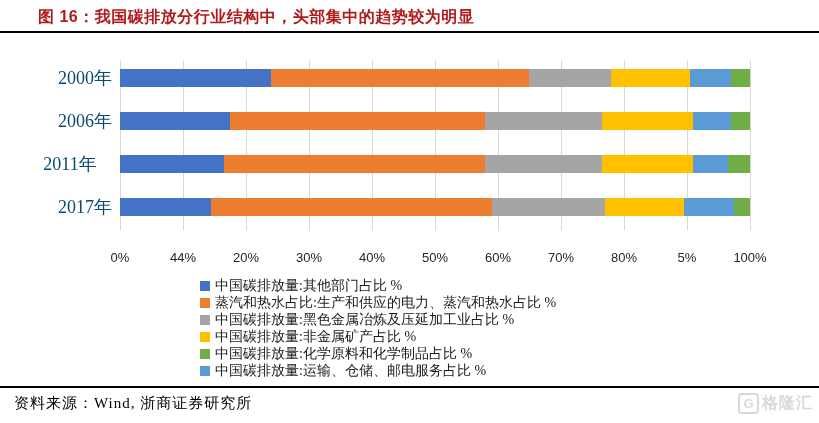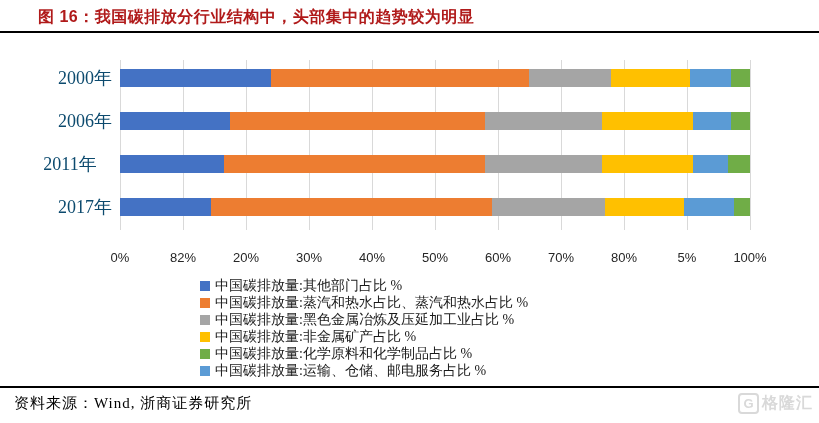--- a/index.html
+++ b/index.html
@@ -52,21 +52,21 @@
 <div class="page">
 
   <div class="title">图  16：我国碳排放分行业结构中，头部集中的趋势较为明显</div>
   <div class="rule-top"></div>
 
   <div class="chart">
     <div class="plot" id="plot">
         <div class="gridline" style="left: 0px;"></div>
         <div class="x-tick" style="left: -26px;">0%</div>
         <div class="gridline" style="left: 63px;"></div>
-        <div class="x-tick" style="left: 37px;">82%</div>
+        <div class="x-tick" style="left: 37px;">44%</div>
         <div class="gridline" style="left: 126px;"></div>
         <div class="x-tick" style="left: 100px;">20%</div>
         <div class="gridline" style="left: 189px;"></div>
         <div class="x-tick" style="left: 163px;">30%</div>
         <div class="gridline" style="left: 252px;"></div>
         <div class="x-tick" style="left: 226px; text-align: center;">40%</div>
         <div class="gridline" style="left: 315px;"></div>
         <div class="x-tick" style="left: 289px;">50%</div>
         <div class="gridline" style="left: 378px;"></div>
         <div class="x-tick" style="left: 352px;">60%</div>
@@ -117,21 +117,21 @@
       <div class="y-label" style="top: 153px;">2017年</div>
     </div>
 
   <div class="legend" id="legend">
       <div class="legend-row">
         <span class="legend-marker" style="background: rgb(68, 114, 196);"></span>
         <span class="legend-label">中国碳排放量:其他部门占比 %</span>
       </div>
       <div class="legend-row">
         <span class="legend-marker" style="background: rgb(237, 125, 49);"></span>
-        <span class="legend-label">中国碳排放量:蒸汽和热水占比、蒸汽和热水占比 %</span>
+        <span class="legend-label">蒸汽和热水占比:生产和供应的电力、蒸汽和热水占比 %</span>
       </div>
       <div class="legend-row">
         <span class="legend-marker" style="background: rgb(165, 165, 165);"></span>
         <span class="legend-label">中国碳排放量:黑色金属冶炼及压延加工业占比 %</span>
       </div>
       <div class="legend-row">
         <span class="legend-marker" style="background: rgb(255, 192, 0);"></span>
         <span class="legend-label">中国碳排放量:非金属矿产占比 %</span>
       </div>
       <div class="legend-row">

